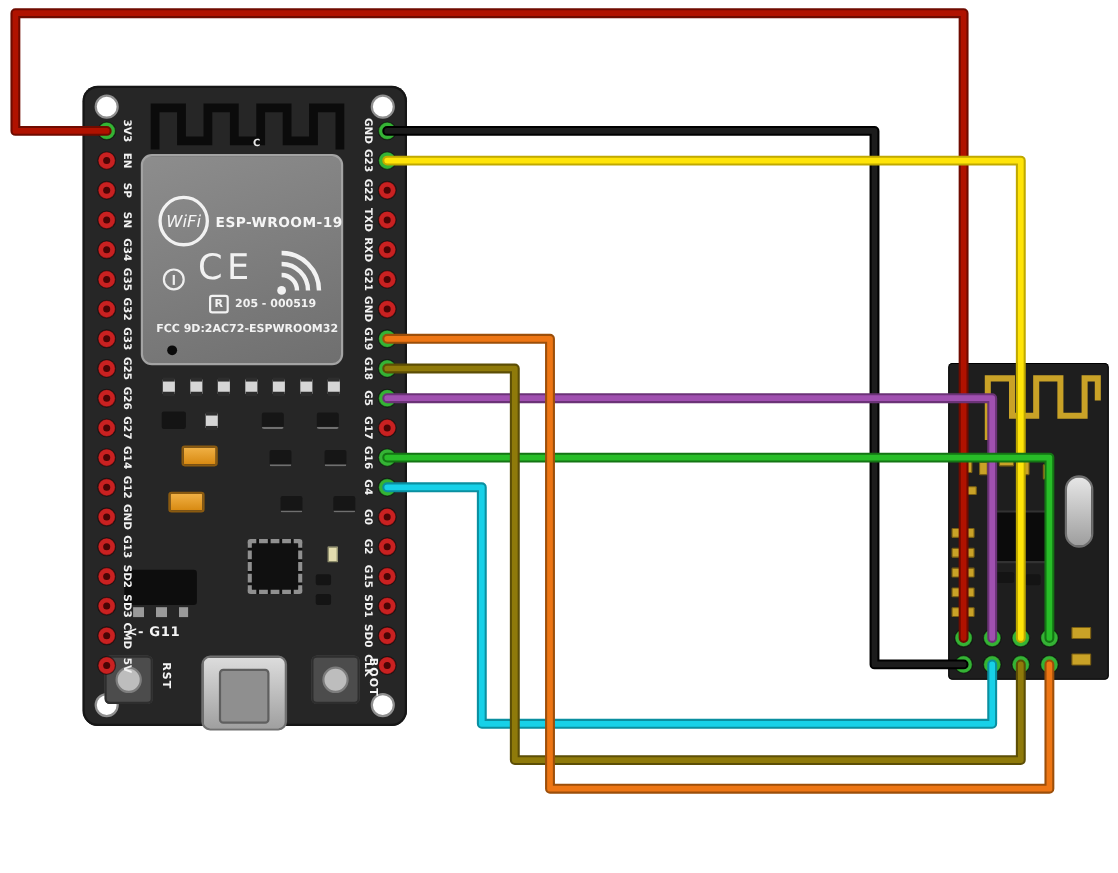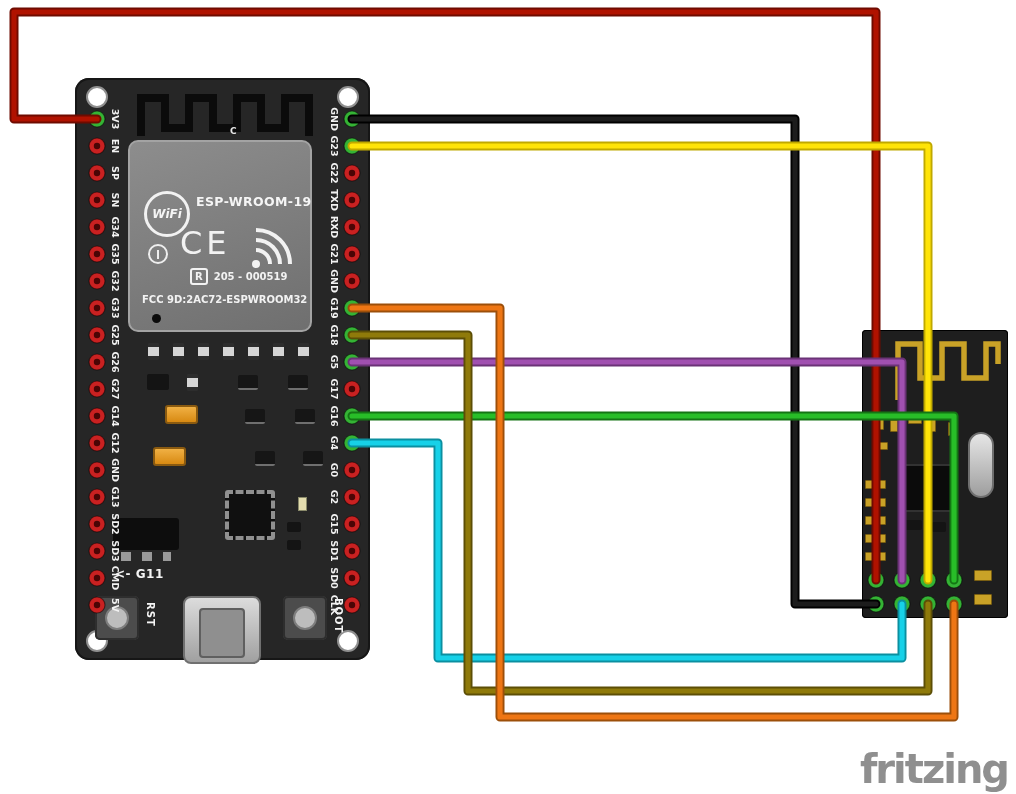--- a/index.html
+++ b/index.html
@@ -6,21 +6,21 @@
   html,body{background:#fff}
   body{font-family:"DejaVu Sans",sans-serif}
   .stage{position:relative;width:1016px;height:794px;background:#ffffff;overflow:hidden}
   .stage *{position:absolute}
 
   
   .esp32{left:75px;top:78px;width:295px;height:582px;background:#262626;border-radius:14px;box-shadow:inset 0 0 0 2px #161616;z-index:1}
   .hole{width:22px;height:22px;border-radius:50%;background:#ffffff;border:2px solid #8f8f8f}
   .ant-c{color:#e8e8e8;font-size:9px;font-weight:bold;left:155px;top:48px}
   .shield{left:53px;top:62px;width:184px;height:192px;background:linear-gradient(160deg,#8d8d8d,#6f6f6f);border:2px solid #a3a3a3;border-radius:10px}
-  .wifi-logo{left:14px;top:49px;width:46px;height:46px;border:3px solid #f2f2f2;border-radius:50%;display:flex;align-items:center;justify-content:center;color:#f5f5f5;font-style:italic;font-weight:bold;font-size:12px}
+  .wifi-logo{left:14px;top:36px;width:46px;height:46px;border:3px solid #f2f2f2;border-radius:50%;display:flex;align-items:center;justify-content:center;color:#f5f5f5;font-style:italic;font-weight:normal;font-size:15px}
   .model{left:66px;top:52px;color:#f5f5f5;font-weight:bold;font-size:12.5px;letter-spacing:.4px;white-space:nowrap}
   .ce{left:50px;top:82px;color:#f2f2f2;font-size:32px;letter-spacing:4px}
   .arcs{left:118px;top:82px}
   .certc{left:18px;top:102px;width:20px;height:20px;border:2px solid #eeeeee;border-radius:50%;display:flex;align-items:center;justify-content:center}
   .certc i{position:static;display:block;width:2px;height:9px;background:#eeeeee}
   .rrow{left:60px;top:126px;display:flex;align-items:center;gap:6px;color:#f2f2f2;font-size:10px;font-weight:bold;white-space:nowrap}
   .rrow *{position:static}
   .rbox{border:2px solid #f2f2f2;border-radius:3px;padding:0 3px;line-height:13px}
   .fcc{left:12px;top:152px;color:#f2f2f2;font-size:10px;font-weight:bold;white-space:nowrap}
   .sdot{left:22px;top:172px;width:9px;height:9px;border-radius:50%;background:#0a0a0a}
@@ -411,14 +411,13 @@
       <g>
         <polyline points="352,335 468,335 468,691 928,691 928,604" fill="none" stroke="#5c4e06" stroke-width="9" stroke-linecap="round" stroke-linejoin="round"></polyline>
         <polyline points="352,335 468,335 468,691 928,691 928,604" fill="none" stroke="#8f7a0a" stroke-width="5.2" stroke-linecap="round" stroke-linejoin="round"></polyline>
       </g>
       <g>
         <polyline points="352,308 500,308 500,717 954,717 954,604" fill="none" stroke="#9c4f0a" stroke-width="9" stroke-linecap="round" stroke-linejoin="round"></polyline>
         <polyline points="352,308 500,308 500,717 954,717 954,604" fill="none" stroke="#ee7614" stroke-width="5.2" stroke-linecap="round" stroke-linejoin="round"></polyline>
       </g>
     </svg>
 
-  <div class="watermark">fritzing</div>
 </div>
 
 </body></html>

